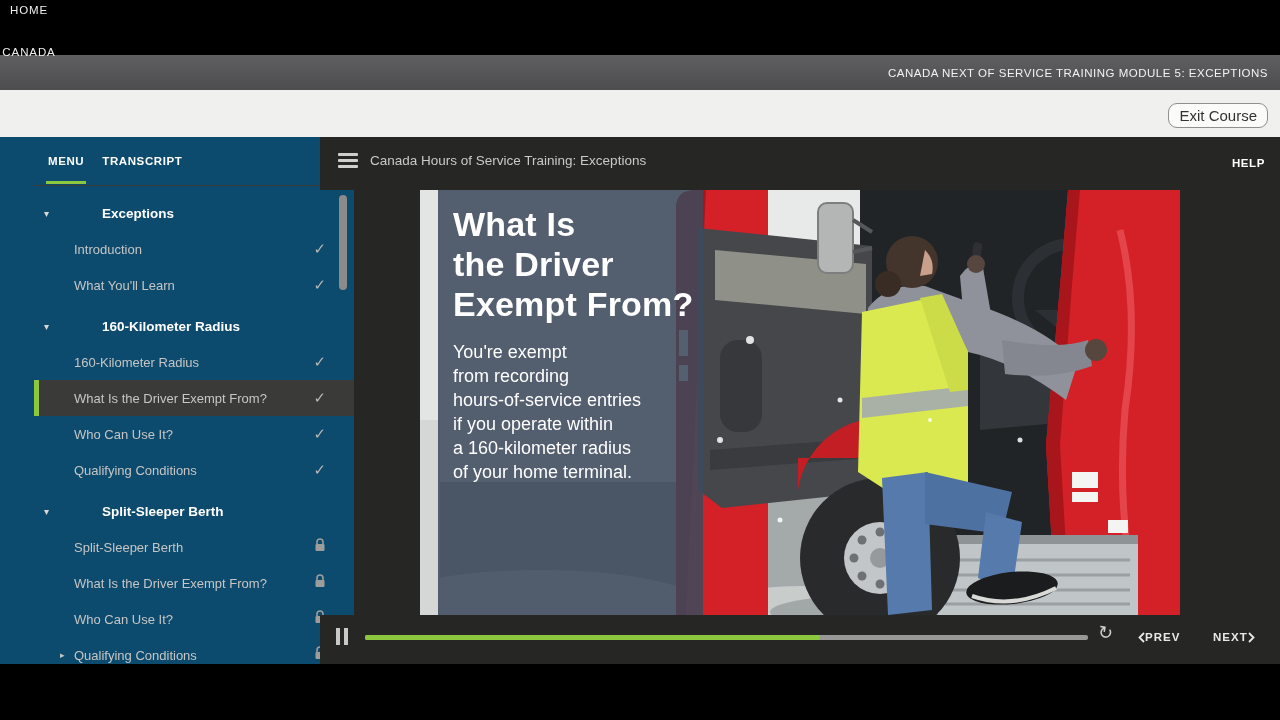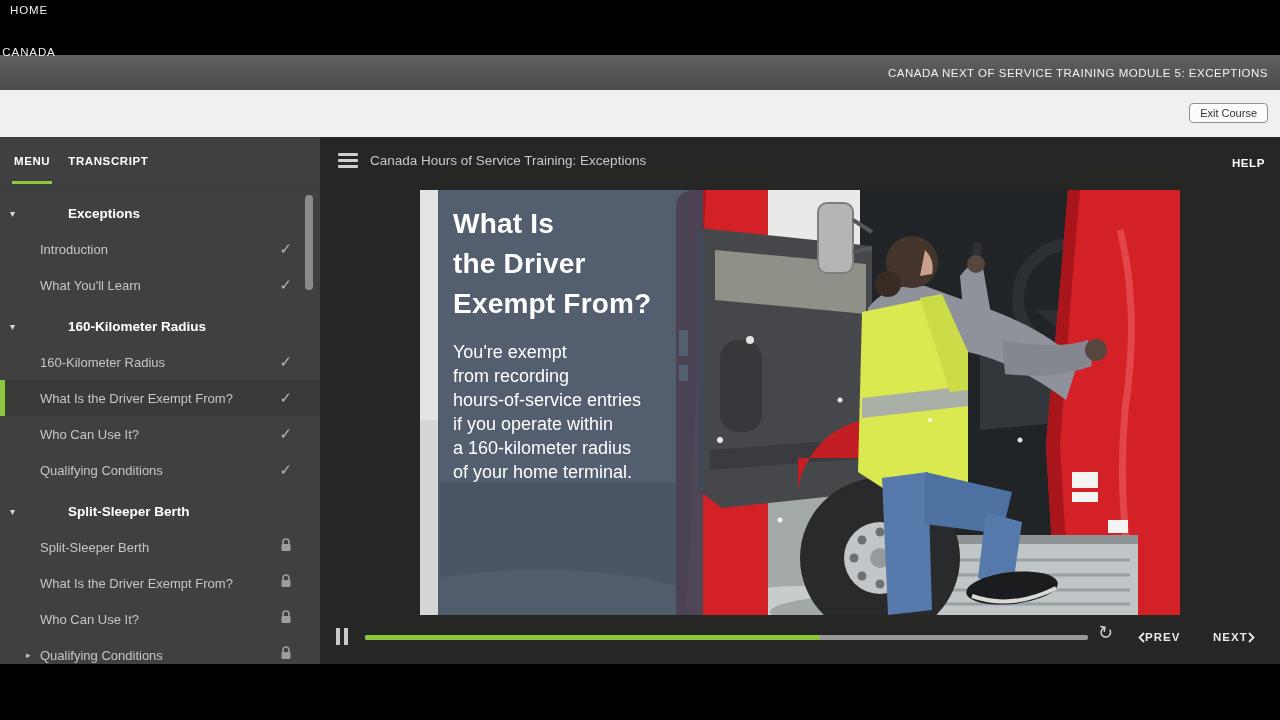--- a/index.html
+++ b/index.html
@@ -8,26 +8,26 @@
   
   .topnav{position:absolute;left:0;top:55px;width:1280px;height:35px;
           background:linear-gradient(#5f5f61,#4d4d4f);display:flex;align-items:center;}
   .topnav .links{display:flex;align-items:center;gap:30px;flex-direction:column;}
   .topnav a{color:#efefef;font-size:11.5px;letter-spacing:.9px;text-decoration:none;}
   .topnav .nav-title{position:absolute;right:12px;color:#f2f2f2;font-size:11.5px;letter-spacing:.5px;}
   
   .subbar{position:absolute;left:0;top:90px;width:1280px;height:47px;background:#f0f0ee;
           border-bottom:1px solid #d8d8d6;}
   .exit-btn{position:absolute;right:12px;top:13px;background:#fbfbfa;border:1px solid #8f8f8f;
-            border-radius:4px;padding:3px 10px;font-size:11px;color:#333;cursor:pointer;
+            border-radius:9px;padding:3px 10px;font-size:15px;color:#333;cursor:pointer;
             font-family:"Liberation Sans",sans-serif;}
   
   .content{position:absolute;left:0;top:137px;width:1280px;height:527px;background:#262624;}
   
-  .sidebar{position:absolute;left:0;top:0;width:320px;height:527px;background:#404040;overflow:hidden;}
+  .sidebar{position:absolute;left:0;top:0;width:320px;height:527px;background:#0c4a6e;overflow:hidden;padding-left:34px;}
   .tabbar{position:relative;height:48px;border-bottom:1px solid #3a3a39;display:flex;align-items:center;
           padding-left:14px;gap:18px;}
   .tab{color:#fff;font-size:11.5px;font-weight:bold;letter-spacing:.6px;position:relative;cursor:pointer;}
   .tab.active:after{content:"";position:absolute;left:-2px;right:-2px;bottom:-17px;height:3px;background:#8dc63f;}
   .menu{position:relative;padding-top:4px;height:475px;overflow:hidden;}
   .m-row{position:relative;height:36px;display:flex;align-items:center;}
   .m-section{margin-top:5px;}
   .m-section .caret{color:#d8d8d6;font-size:10px;width:16px;padding-left:10px;}
   .m-section .s-label{color:#fff;font-size:13.5px;font-weight:bold;margin-left:42px;}
   .m-item{padding-left:40px;cursor:pointer;}
@@ -41,21 +41,21 @@
   
   .main-header{position:absolute;left:320px;top:0;width:960px;height:53px;background:#262624;}
   .hamburger{position:absolute;left:18px;top:16px;width:20px;height:16px;cursor:pointer;}
   .hamburger span{display:block;height:2.6px;background:#cfcfcd;margin-bottom:3.4px;border-radius:1px;}
   .course-title{position:absolute;left:50px;top:16px;color:#c9c9c7;font-size:13.5px;text-align:right;}
   .help-link{position:absolute;right:15px;top:20px;color:#fff;font-size:11.5px;font-weight:bold;
              letter-spacing:.6px;cursor:pointer;}
   
   .slide{position:absolute;left:420px;top:53px;width:760px;height:425px;overflow:hidden;background:#e7e9e9;}
   .slide svg{position:absolute;left:0;top:0;}
-  .slide-title{position:absolute;left:33px;top:14px;color:#fff;font-size:28px;font-weight:bold;
+  .slide-title{position:absolute;left:33px;top:14px;color:#fff;font-size:34px;font-weight:bold;
                line-height:40px;white-space:pre-line;letter-spacing:.2px;}
   .slide-body{position:absolute;left:33px;top:150px;color:#fff;font-size:18px;line-height:24px;
               white-space:pre-line;}
   
   .controls{position:absolute;left:320px;top:478px;width:960px;height:49px;background:#262624;}
   .pause-btn{position:absolute;left:16px;top:13px;width:16px;height:17px;cursor:pointer;}
   .pause-btn i{display:inline-block;width:4px;height:17px;background:#c9c9c7;margin-right:4px;}
   .seekbar{position:absolute;left:45px;top:20px;width:723px;height:5px;background:#989896;
            border-radius:2px;cursor:pointer;}
   .seekfill{height:5px;background:#8dc63f;border-radius:2px;width:0;}

